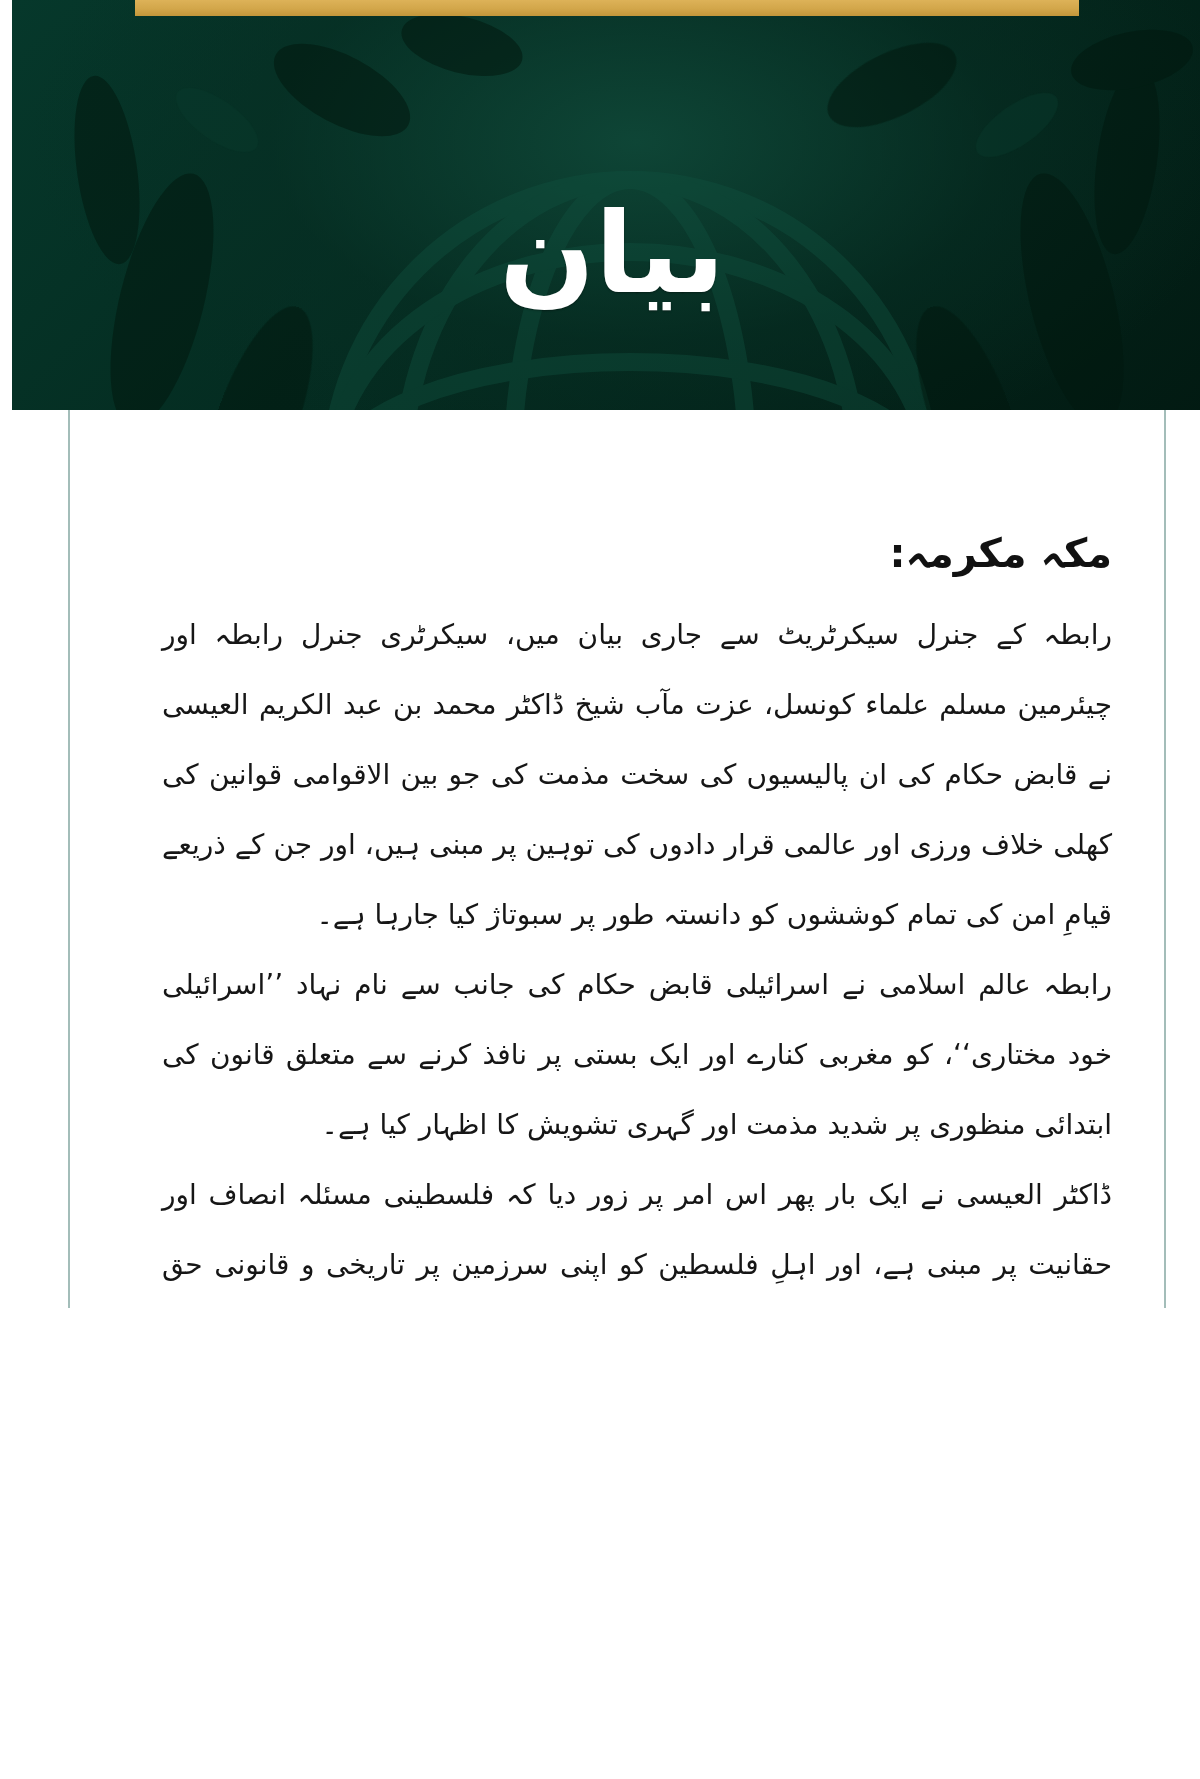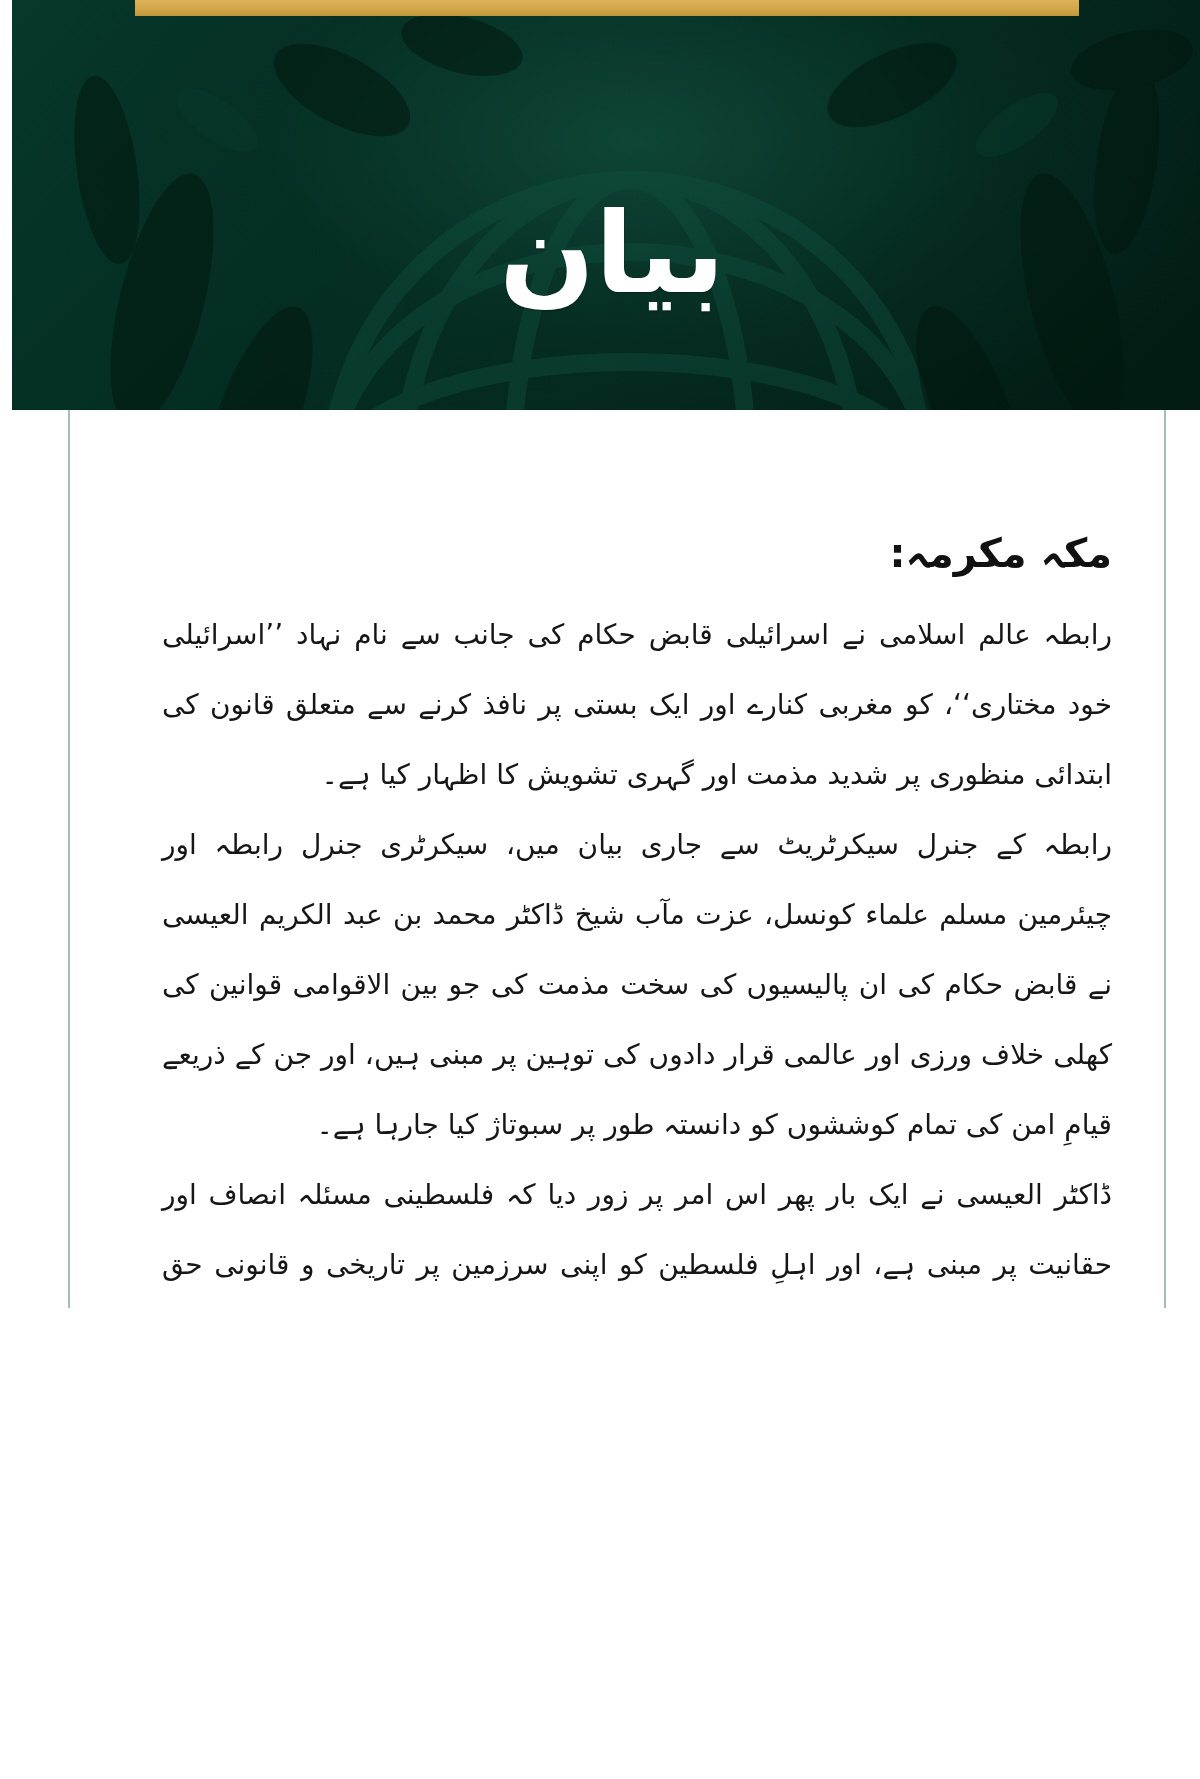--- a/index.html
+++ b/index.html
@@ -120,22 +120,22 @@
   <div class="divider-band"></div>
 
   <div class="page">
     <div class="rule left"></div>
     <div class="rule right"></div>
 
     <div class="content">
       <h2 class="location-heading" dir="rtl">مکہ مکرمہ:</h2>
 
       <div class="statement-text">
+        <p dir="rtl">رابطہ کے جنرل سیکرٹریٹ سے جاری بیان میں، سیکرٹری جنرل رابطہ اور چیئرمین مسلم علماء کونسل، عزت مآب شیخ ڈاکٹر محمد بن عبد الکریم العیسی نے قابض حکام کی ان پالیسیوں کی سخت مذمت کی جو بین الاقوامی قوانین کی کھلی خلاف ورزی اور عالمی قرار دادوں کی توہین پر مبنی ہیں، اور جن کے ذریعے قیامِ امن کی تمام کوششوں کو دانستہ طور پر سبوتاژ کیا جارہا ہے۔</p>
         <p dir="rtl">رابطہ عالم اسلامی نے اسرائیلی قابض حکام کی جانب سے نام نہاد ’’اسرائیلی خود مختاری‘‘، کو مغربی کنارے اور ایک بستی پر نافذ کرنے سے متعلق قانون کی ابتدائی منظوری پر شدید مذمت اور گہری تشویش کا اظہار کیا ہے۔</p>
-        <p dir="rtl">رابطہ کے جنرل سیکرٹریٹ سے جاری بیان میں، سیکرٹری جنرل رابطہ اور چیئرمین مسلم علماء کونسل، عزت مآب شیخ ڈاکٹر محمد بن عبد الکریم العیسی نے قابض حکام کی ان پالیسیوں کی سخت مذمت کی جو بین الاقوامی قوانین کی کھلی خلاف ورزی اور عالمی قرار دادوں کی توہین پر مبنی ہیں، اور جن کے ذریعے قیامِ امن کی تمام کوششوں کو دانستہ طور پر سبوتاژ کیا جارہا ہے۔</p>
         <p dir="rtl">ڈاکٹر العیسی نے ایک بار پھر اس امر پر زور دیا کہ فلسطینی مسئلہ انصاف اور حقانیت پر مبنی ہے، اور اہلِ فلسطین کو اپنی سرزمین پر تاریخی و قانونی حق حاصل ہے۔ انہوں نے عالمی برادری سے مطالبہ کیا کہ وہ اپنی قانونی اور اخلاقی ذمہ داریوں کو محسوس کرتے ہوئے خلوصِ نیت اور سنجیدگی کے ساتھ میدان میں آئے، اور فلسطینی عوام کے حقِ خود ارادیت اور آزاد ریاست کے قیام کی منصفانہ جدوجہد کی حمایت کرے۔</p>
       </div>
 
       <div class="logo-block">
         <div class="logo-text">
           <div class="logo-urdu" dir="rtl">رابطــہ عــالم اســلامی</div>
         </div>
 
         <svg class="emblem" viewBox="0 0 120 120" aria-hidden="true">
           <g fill="#0e7a60">

